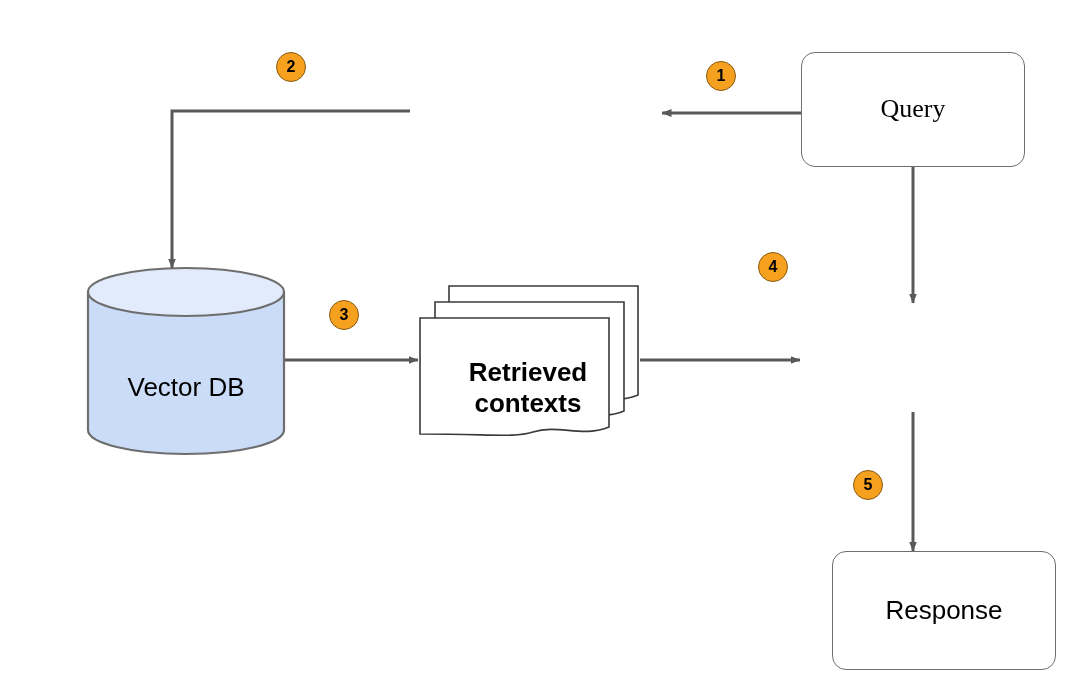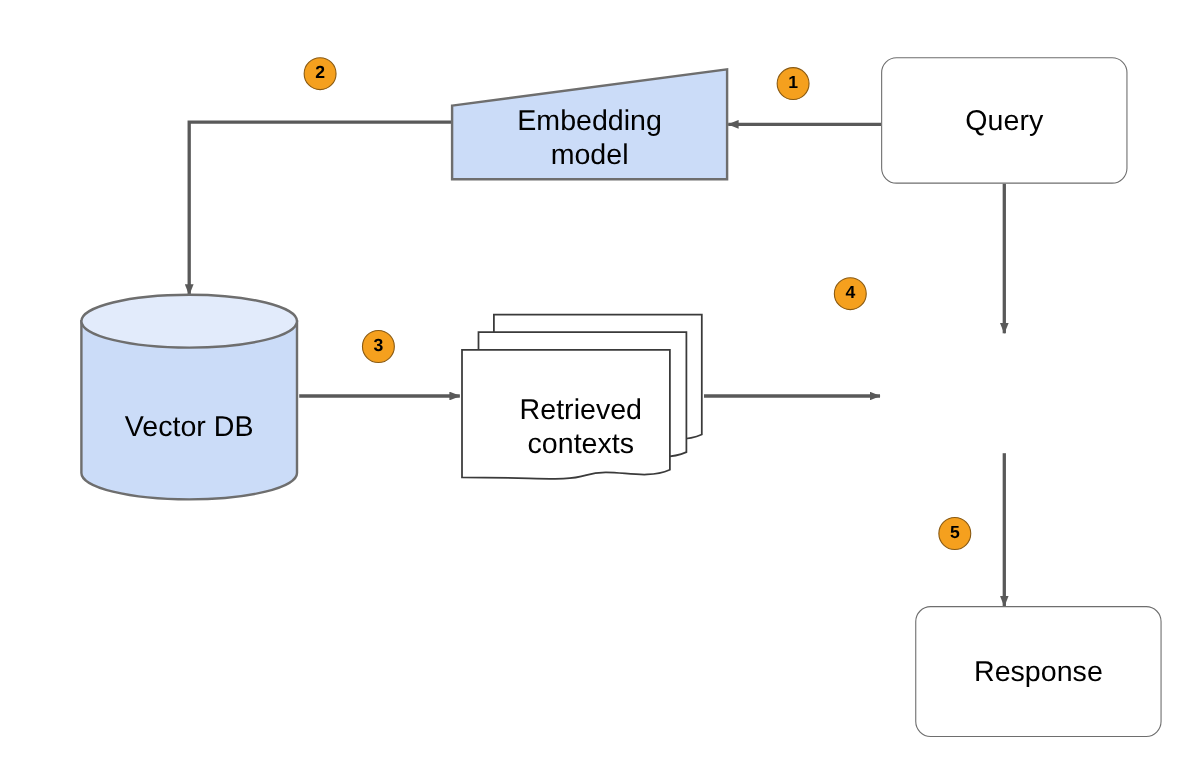--- a/index.html
+++ b/index.html
@@ -56,21 +56,21 @@
 
   
   .trapezoid-wrap { position: absolute; }
   .trapezoid-wrap svg { display: block; }
 
   
   .cylinder-wrap { position: absolute; }
   .cylinder-wrap svg { display: block; }
 
   
-  .docstack-wrap { position: absolute; }
+  .docstack-wrap { position: absolute; font-weight: bold; }
   .docstack-wrap svg { display: block; }
 
   
   .badge {
     position: absolute;
     width: 30px;
     height: 30px;
     border-radius: 50%;
     background: #f5a01e;
     border: 1.6px solid #8a5a12;
@@ -113,33 +113,26 @@
 
     <g>
       <path d="M913,167 L913,303" fill="none" stroke="#595959" stroke-width="3" marker-end="url(#arrowhead)"></path>
     </g>
 
     <g>
       <path d="M913,412 L913,551" fill="none" stroke="#595959" stroke-width="3" marker-end="url(#arrowhead)"></path>
     </g>
   </svg>
 
-  <div class="node rrect fill-white" style="left:801px; top:52px; width:224px; height:115px;">
+  <div class="node rrect fill-white" style="left:801px; top:52px; width:224px; height:115px;font-family:Liberation Serif, serif;">
     <div class="node-label">Query</div>
   </div>
 
-  <div class="trapezoid-wrap" style="left:408px; top:60px; width:256px; height:106px;">
-    <svg width="256" height="106" viewBox="0 0 256 106">
-      <polygon points="3,36 253,3 253,103 3,103" fill="#cbdcf8" stroke="#6e6e6e" stroke-width="2.2"></polygon>
-    </svg>
-    <div class="node-label" style="padding-top:12px;">Embedding
-model</div>
-  </div>
 
-  <div class="cylinder-wrap" style="left:70px; top:266px; width:204px; height:190px;">
+  <div class="cylinder-wrap" style="left:84px; top:266px; width:204px; height:190px;">
     <svg width="204" height="190" viewBox="0 0 204 190">
       <path d="M4,26 L4,164 A98,24 0 0 0 200,164 L200,26 Z" fill="#cbdcf8" stroke="#6e6e6e" stroke-width="2.2"></path>
       <ellipse cx="102" cy="26" rx="98" ry="24" fill="#e2ebfb" stroke="#6e6e6e" stroke-width="2.2"></ellipse>
     </svg>
     <div class="node-label" style="padding-top:26px;">Vector DB</div>
   </div>
 
   <div class="docstack-wrap" style="left:412px; top:280px; width:232px; height:168px;">
     <svg width="232" height="168" viewBox="0 0 232 168">
 

